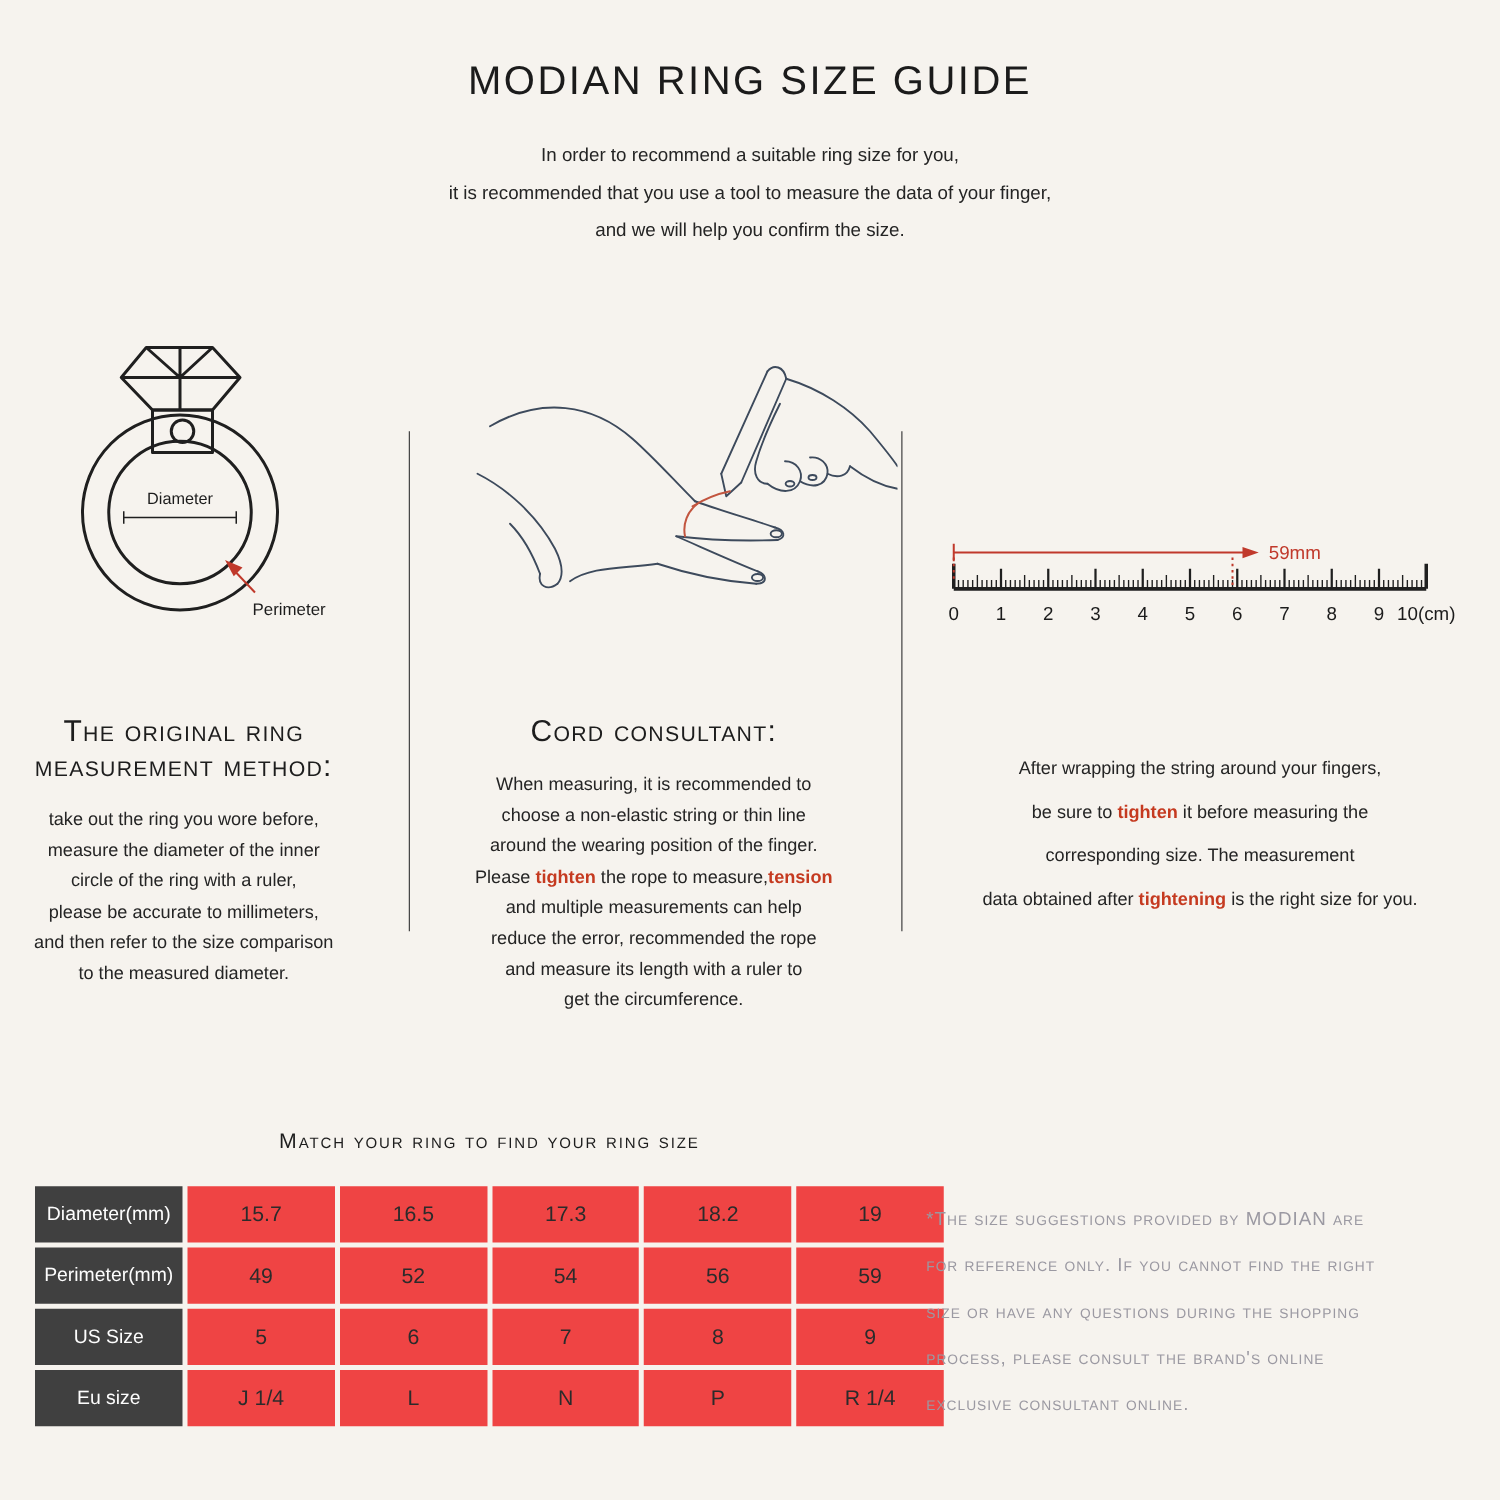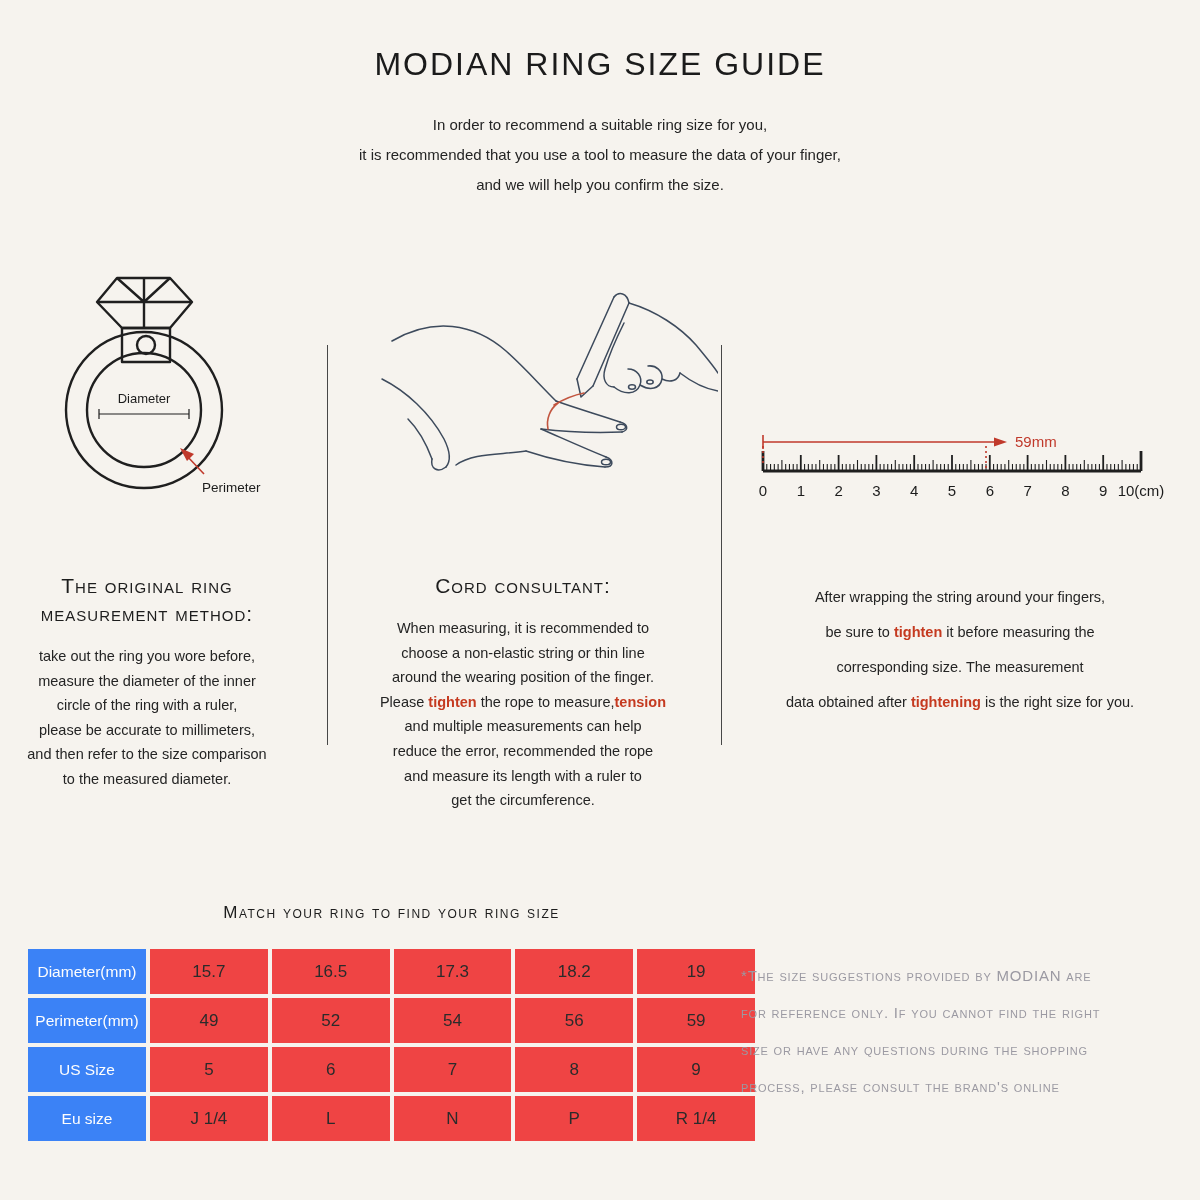--- a/index.html
+++ b/index.html
@@ -12,36 +12,36 @@
   .intro{position:absolute;top:110px;left:0;width:100%;text-align:center;
          font-size:15px;line-height:30px;color:#242424;}
 
   .vline{position:absolute;top:345px;height:400px;width:1px;background:#474747;}
   .vline.left{left:327px;} .vline.right{left:721px;}
 
   .illus{position:absolute;}
   .illus svg{display:block;}
 
   .section{position:absolute;text-align:center;}
-  .sec-head{font-variant:small-caps;font-size:21px;line-height:28px;letter-spacing:1px;color:#1d1d1d;}
+  .sec-head{font-variant:small-caps;font-size:24px;line-height:28px;letter-spacing:1px;color:#1d1d1d;}
   .sec-body{margin-top:16px;font-size:14.5px;line-height:24.6px;color:#242424;}
   .sec-body .line, .sec-head .line{white-space:nowrap;}
   .red{color:#c53a20;font-weight:600;}
 
   .section.left{top:572px;left:7px;width:280px;}
   .section.middle{top:572px;left:363px;width:320px;}
-  .section.right{top:580px;left:750px;width:420px;}
+  .section.right{top:598px;left:750px;width:420px;}
   .section.right .sec-body{margin-top:0;font-size:14.5px;line-height:35px;}
 
   .match-heading{position:absolute;top:903px;left:28px;width:727px;text-align:center;
                  font-variant:small-caps;font-size:17px;letter-spacing:1.5px;color:#1d1d1d;}
 
   .size-table{position:absolute;left:28px;top:949px;width:727px;display:grid;
               grid-template-columns:118px repeat(5,1fr);gap:4px;}
-  .size-table .th{background:#3b82f6;color:#fdfdfd;height:45px;display:flex;
+  .size-table .th{background:#404040;color:#fdfdfd;height:45px;display:flex;
                   align-items:center;justify-content:center;font-size:15.5px;}
   .size-table .td{background:#ef4444;color:#2b2b2b;height:45px;display:flex;
                   align-items:center;justify-content:center;font-size:17px;}
 
   .note{position:absolute;left:741px;top:957px;width:426px;text-align:left;
         font-variant:small-caps;color:#9b99a2;font-size:15px;letter-spacing:0.8px;line-height:37px;}
   .note .line{white-space:nowrap;}
 
   .sketch{fill:none;stroke:#3d4a5c;stroke-width:1.5;stroke-linecap:round;stroke-linejoin:round;}
   .sketch-red{fill:none;stroke:#c2553f;stroke-width:1.6;stroke-linecap:round;}
@@ -323,15 +323,16 @@
       <div class="td">N</div>
       <div class="td">P</div>
       <div class="td">R 1/4</div>
     </div>
 
   <div class="note">
       <div class="line"><span>*The size suggestions provided by MODIAN are</span></div>
       <div class="line"><span>for reference only. If you cannot find the right</span></div>
       <div class="line"><span>size or have any questions during the shopping</span></div>
       <div class="line"><span>process, please consult the brand's online</span></div>
+      <div class="line"><span>exclusive consultant online.</span></div>
     </div>
 
 </div>
 
 </body></html>

